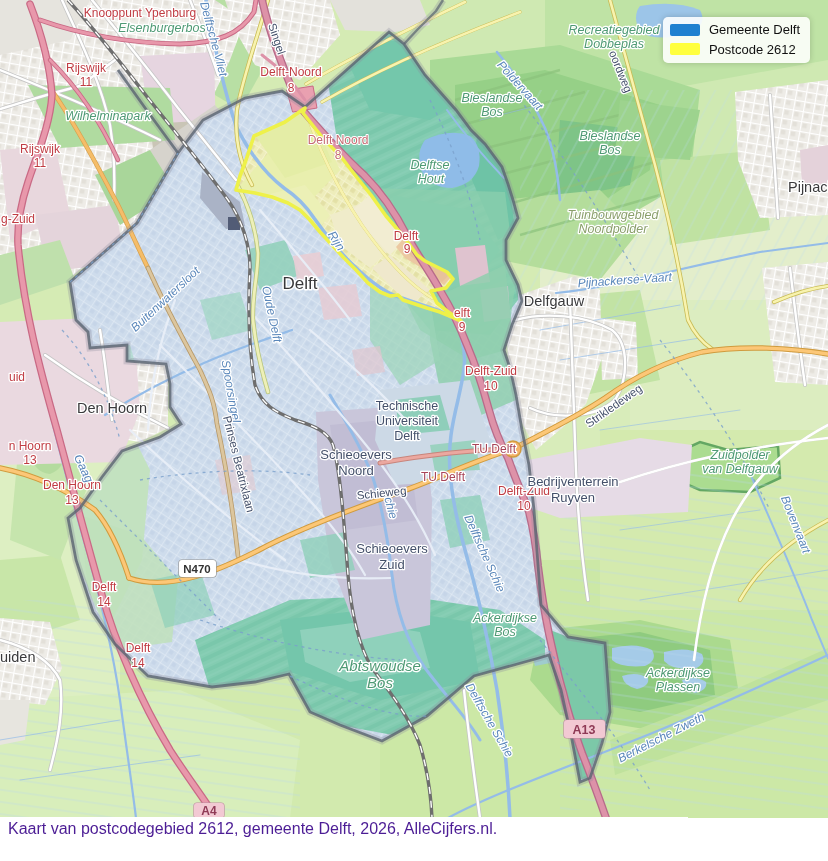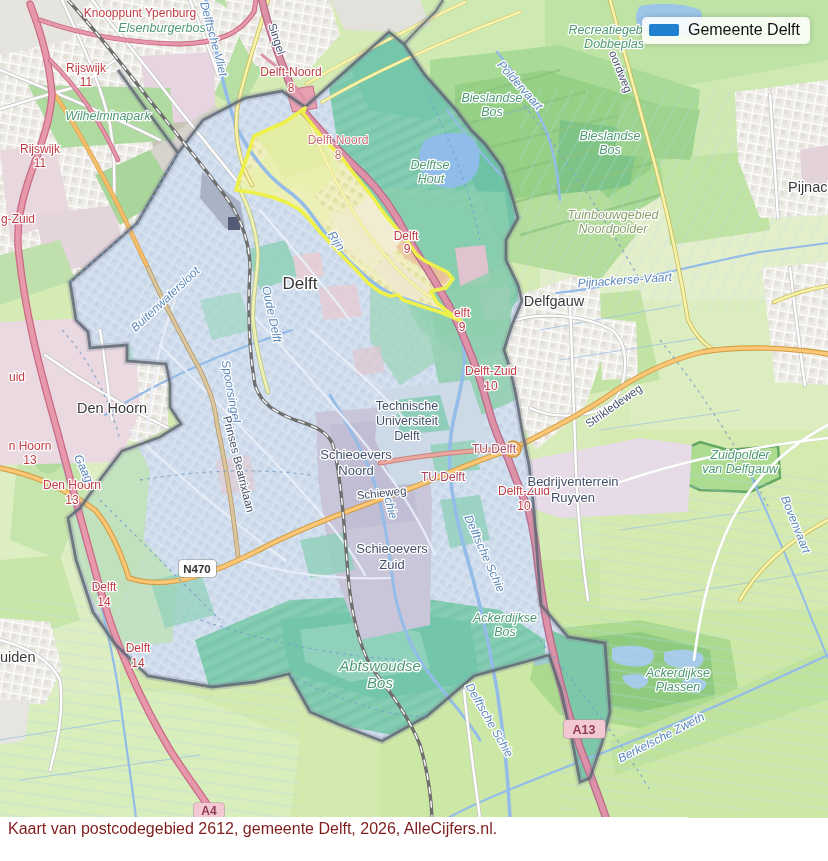--- a/index.html
+++ b/index.html
@@ -1,23 +1,23 @@
 <!DOCTYPE html>
 <html><head>
 <meta charset="utf-8">
 <style>
 html,body{margin:0;padding:0;background:#fff;}
 #wrap{position:relative;width:828px;height:861px;overflow:hidden;font-family:"Liberation Sans",sans-serif;}
 #map{position:absolute;left:0;top:0;}
-#caption{position:absolute;left:0;top:817px;width:688px;height:44px;background:#fff;color:#7f1d1d;font-size:16px;line-height:20.5px;}
+#caption{position:absolute;left:0;top:817px;width:688px;height:44px;background:#fff;color:#4c1d95;font-size:16px;line-height:20.5px;}
 #caption div{padding-left:8px;}
 #legend{position:absolute;right:18px;top:17px;background:rgba(255,255,255,0.87);border-radius:5px;padding:3px 10px 4px 7px;box-shadow:0 0 6px rgba(0,0,0,0.18);}
 #legend .row{display:flex;align-items:center;height:19.5px;}
 #legend .sw{width:30px;height:12px;border-radius:2px;margin-right:9px;}
-#legend .lab{font-size:16px;color:#111;white-space:nowrap;}
+#legend .lab{font-size:13px;color:#111;white-space:nowrap;}
 text{font-family:"Liberation Sans",sans-serif;}
 </style>
 </head>
 <body>
 <div id="wrap">
 <svg id="map" width="828" height="818" viewBox="0 0 828 818">
 <defs>
 <pattern id="cityB" width="9" height="9" patternUnits="userSpaceOnUse" patternTransform="rotate(33)">
   <rect width="9" height="9" fill="#cedcec"></rect>
   <rect x="1.8" y="1.8" width="4" height="4" fill="#c6d5e8"></rect>
@@ -478,17 +478,21 @@
 <rect x="194" y="803" width="30" height="15" rx="3" fill="#f2c9d3" stroke="#bd8ba0" stroke-width="1.2"></rect>
 <text x="209" y="815" font-size="12" fill="#8f3a56" font-weight="bold">A4</text>
 </g>
 </g>
 </svg>
 <div id="legend">
   <div class="row">
         <div class="sw" style="background:#1f80d0"></div>
         <div class="lab">Gemeente Delft</div>
       </div>
+  <div class="row">
+        <div class="sw" style="background:#ffff3d"></div>
+        <div class="lab">Postcode 2612</div>
+      </div>
 </div>
 <div id="caption">
   <div style="padding-top:2px;">Kaart van postcodegebied 2612, gemeente Delft, 2026, AlleCijfers.nl.</div>
 </div>
 </div>
 
 </body></html>

